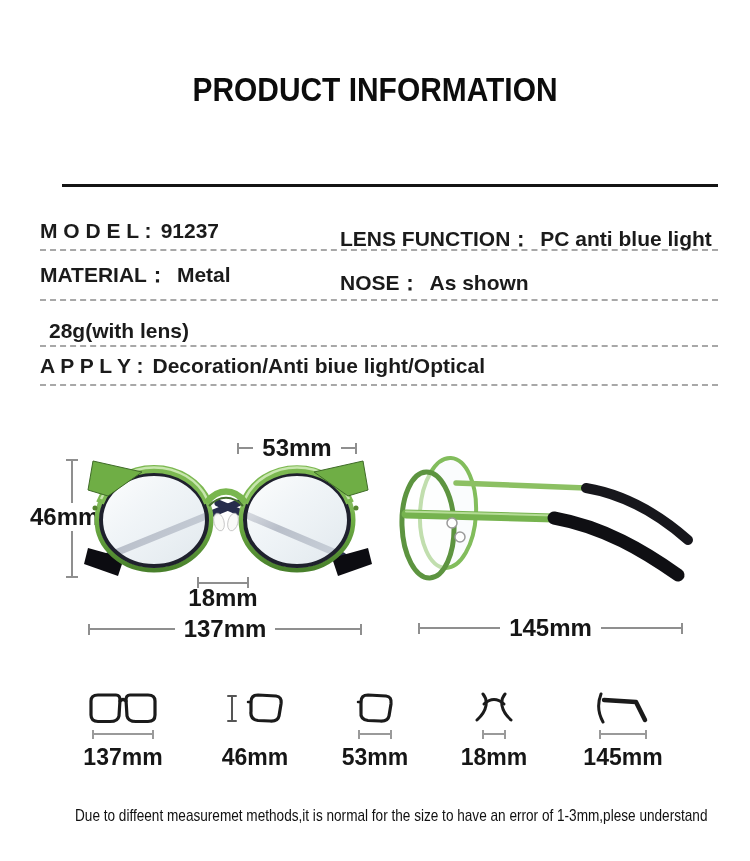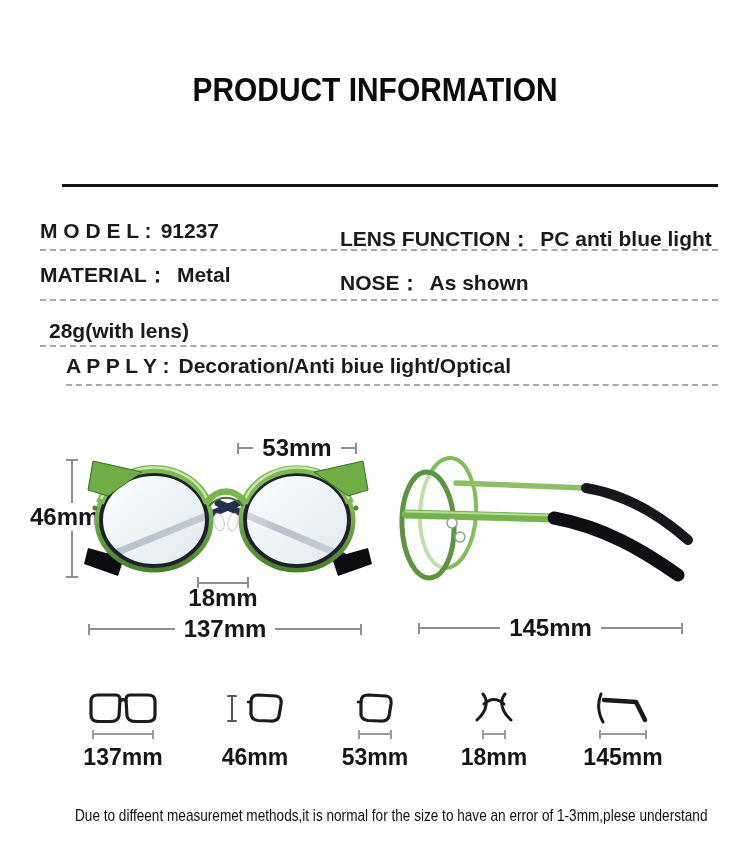--- a/index.html
+++ b/index.html
@@ -11,21 +11,21 @@
   .page-title{
     position:absolute;top:70px;left:0;width:750px;height:38px;line-height:38px;
     text-align:center;font-size:34px;font-weight:700;color:#0c0c0c;
     transform:scaleX(0.88);transform-origin:center center;white-space:nowrap;margin:0;
     letter-spacing:0px;
   }
   .title-rule{position:absolute;top:184px;left:62px;width:656px;height:3px;background:#141414;}
   
   .specs{position:absolute;top:212px;left:40px;width:678px;font-size:21px;font-weight:700;}
   .spec-row{display:flex;align-items:center;border-bottom:2px dashed #a8a8a8;box-sizing:border-box;}
-  .r1{height:39px;} .r2{height:50px;} .r3{height:46px;} .r4{height:39px;margin-left:26px;}
+  .r1{height:39px;} .r2{height:50px;} .r3{height:46px;} .r4{height:39px;}
   .cell{display:flex;align-items:center;white-space:nowrap;}
   .cell.left{width:300px;}
   .cell.right{flex:1;margin-top:16px;}
   .cell .val{margin-left:9px;}
   
   .hmeasure{position:absolute;display:flex;align-items:center;}
   .hmeasure .cap{width:2px;height:11px;background:#8f8f8f;}
   .hmeasure .seg{flex:1;height:2px;background:#8f8f8f;}
   .hmeasure .mtext{padding:0 9px;font-size:24px;font-weight:600;color:#161616;white-space:nowrap;}
   .m-lens-width{left:237px;top:434px;width:120px;}

